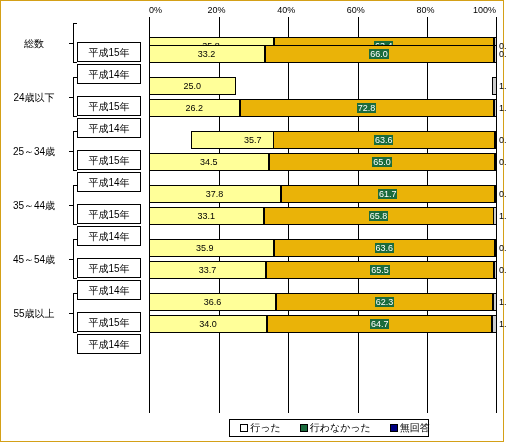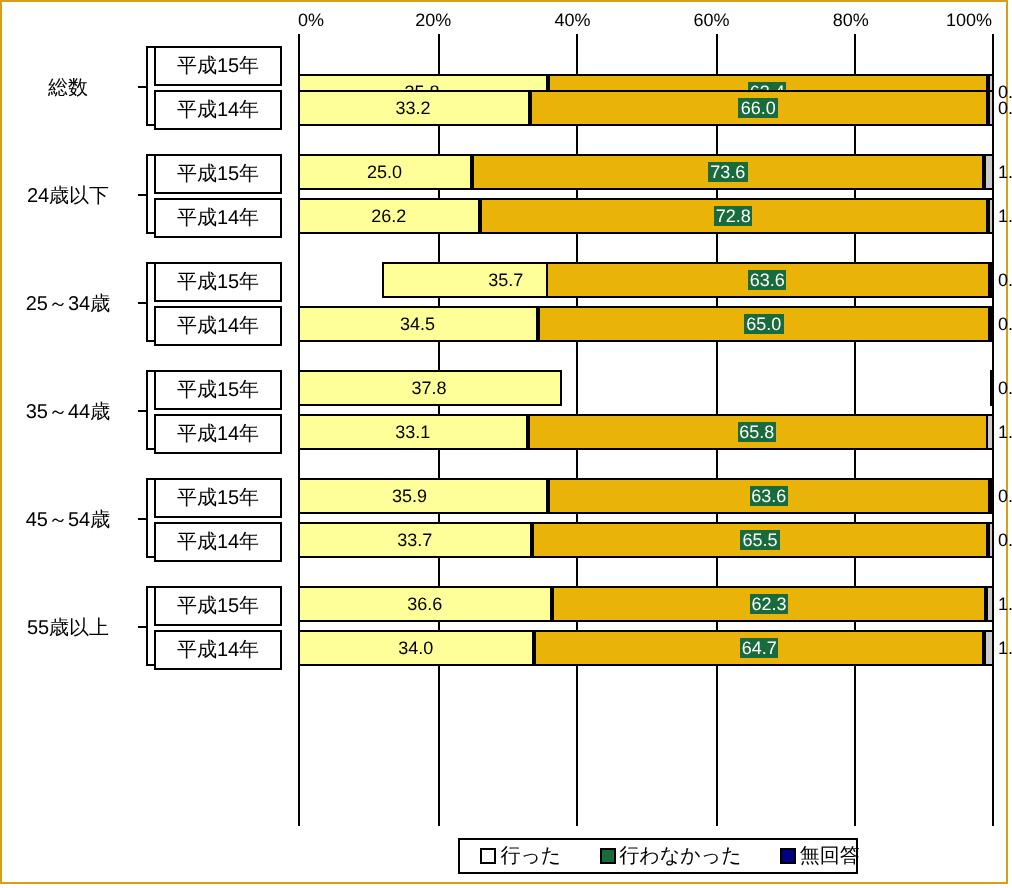--- a/index.html
+++ b/index.html
@@ -74,20 +74,21 @@
     position:absolute;
     left:76px;
     width:64px;
     height:20px;
     border:1px solid #000;
     background:#fff;
     font-size:10px;
     text-align:center;
     line-height:20px;
     box-sizing:border-box;
+    margin-top:19px;
   }
   
   .gname{
     position:absolute;
     left:2px;
     width:62px;
     text-align:center;
     font-size:10px;
     white-space:nowrap;
   }
@@ -162,23 +163,20 @@
         <div class="bar seg-b" style="left: 115.536px; width: 229.68px;">
           <span class="seg-label lab-b" style="left: 103.84px;">66.0</span>
         </div>
         <div class="bar seg-c" style="left: 345.216px; width: 2.784px;"></div>
         <span class="seg-label lab-c" style="position: absolute; left: 350px; top: 9px;">0.8</span>
       </div>
       <div class="row" style="top: 60px; height: 18px;">
         <div class="bar seg-a" style="left: 0px; width: 87px;">
           <span class="seg-label lab-a" style="left: 33.5px;">25.0</span>
         </div>
-        <div class="bar seg-b" style="left: 87px; width: 256.128px;">
-          <span class="seg-label lab-b" style="left: 117.064px;">73.6</span>
-        </div>
         <div class="bar seg-c" style="left: 343.128px; width: 4.872px;"></div>
         <span class="seg-label lab-c" style="position: absolute; left: 350px; top: 9px;">1.4</span>
       </div>
       <div class="row" style="top: 82px; height: 18px;">
         <div class="bar seg-a" style="left: 0px; width: 91.176px;">
           <span class="seg-label lab-a" style="left: 35.588px;">26.2</span>
         </div>
         <div class="bar seg-b" style="left: 91.176px; width: 253.344px;">
           <span class="seg-label lab-b" style="left: 115.672px;">72.8</span>
         </div>
@@ -201,20 +199,23 @@
         </div>
         <div class="bar seg-b" style="left: 120.06px; width: 226.2px;">
           <span class="seg-label lab-b" style="left: 102.1px;">65.0</span>
         </div>
         <div class="bar seg-c" style="left: 346.26px; width: 2px;"></div>
         <span class="seg-label lab-c" style="position: absolute; left: 350px; top: 9px;">0.5</span>
       </div>
       <div class="row" style="top: 168px; height: 18px;">
         <div class="bar seg-a" style="left: 0px; width: 131.544px;">
           <span class="seg-label lab-a" style="left: 55.772px;">37.8</span>
+        </div>
+        <div class="bar seg-b" style="left: 131.544px; width: 214.716px;">
+          <span class="seg-label lab-b" style="left: 96.358px;">61.7</span>
         </div>
         <div class="bar seg-c" style="left: 346.26px; width: 2.088px;"></div>
         <span class="seg-label lab-c" style="position: absolute; left: 350px; top: 9px;">0.6</span>
       </div>
       <div class="row" style="top: 190px; height: 18px;">
         <div class="bar seg-a" style="left: 0px; width: 115.188px;">
           <span class="seg-label lab-a" style="left: 47.594px;">33.1</span>
         </div>
         <div class="bar seg-b" style="left: 115.188px; width: 230px;">
           <span class="seg-label lab-b" style="left: 103.492px;">65.8</span>

